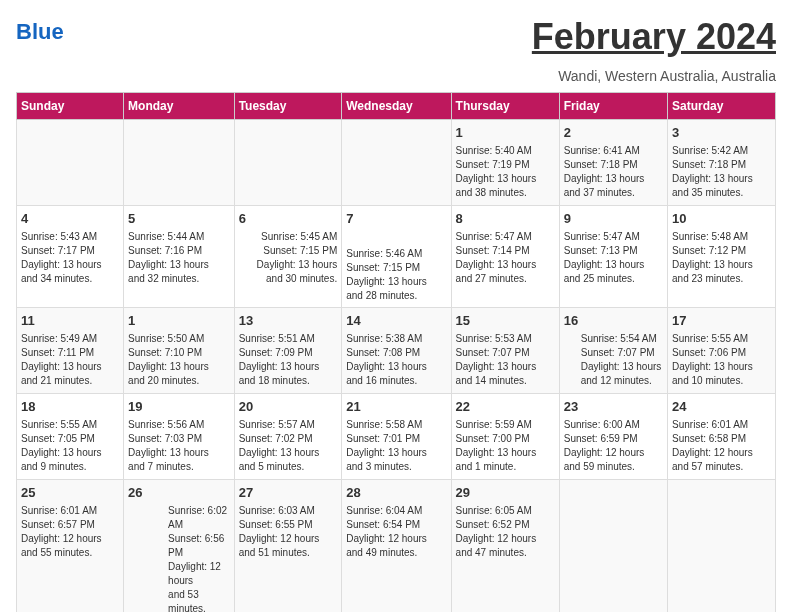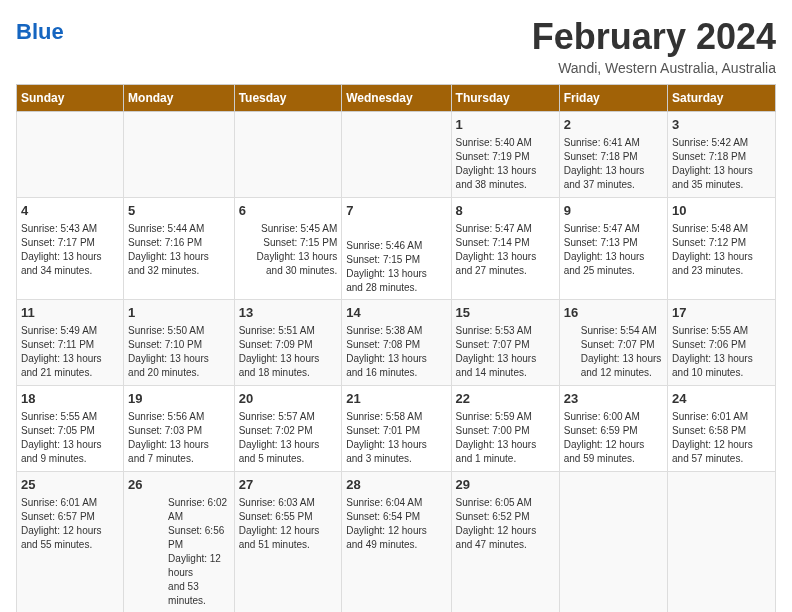--- a/index.html
+++ b/index.html
@@ -33,33 +33,34 @@
       height: 22px;
       margin-left: 2px;
     }
     .title-block {
       text-align: right;
     }
     .month-title {
       font-size: 36px;
       font-weight: bold;
       color: #333;
+      text-decoration: underline;
     }
     .location {
       font-size: 14px;
       color: #555;
-      margin-top: 2px;
+      margin-top: 10px;
     }
     table {
       width: 100%;
       border-collapse: collapse;
       font-size: 11px;
     }
     thead tr th {
-      background-color: #a16207;
+      background-color: #be185d;
       color: #fff;
       padding: 6px 4px;
       text-align: left;
       font-size: 12px;
       border: 1px solid #ccc;
     }
     tbody tr td {
       vertical-align: top;
       padding: 4px;
       border: 1px solid #ddd;

